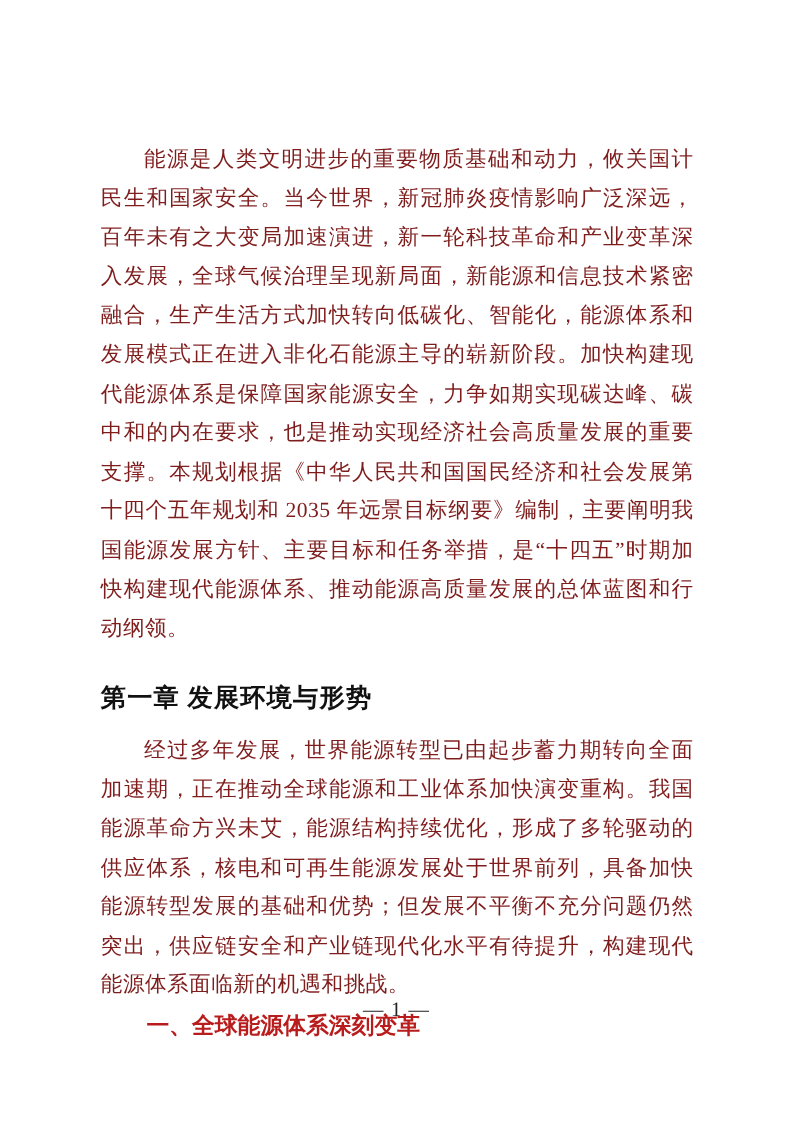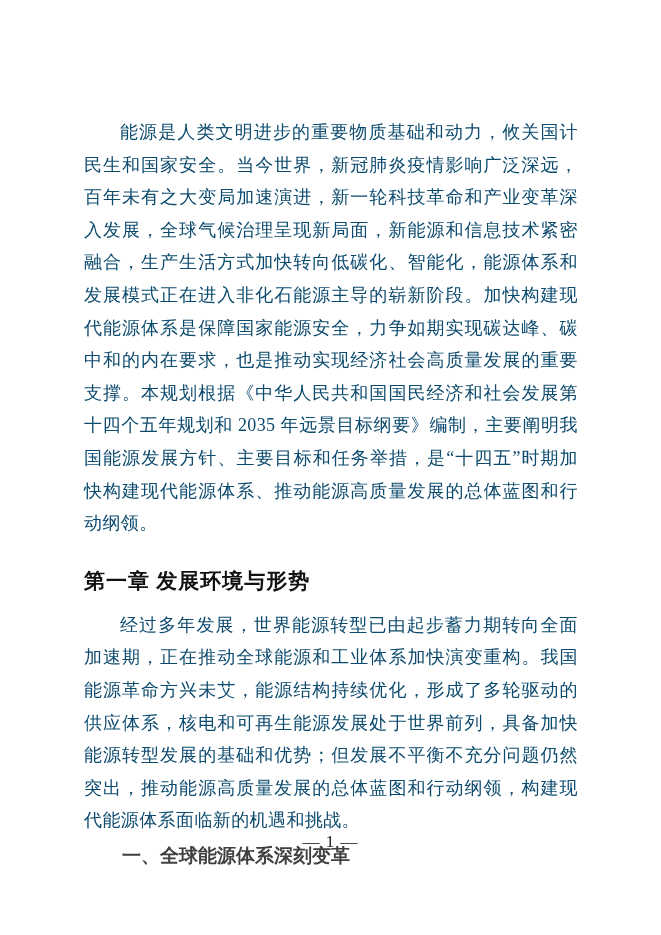--- a/index.html
+++ b/index.html
@@ -19,39 +19,39 @@
     position: absolute;
     left: 84px;
     top: 116px;
     width: 494px;
   }
   .body-para {
     margin: 0;
     font-size: 18px;
     line-height: 32.6px;
     letter-spacing: 0.4px;
-    color: #0c4a6e;
+    color: #7f1d1d;
     text-align: justify;
     text-indent: 2em;
   }
   .chapter-heading {
     margin: 26px 0 13px 0;
     font-size: 21px;
     line-height: 30px;
     font-weight: bold;
     letter-spacing: 1px;
     color: #111111;
     text-align: left;
   }
   .section-heading {
     margin: 4px 0 0 0;
     font-size: 19px;
     line-height: 30px;
     font-weight: bold;
-    color: #404040;
+    color: #b91c1c;
     text-indent: 2em;
     font-family: "Liberation Sans", "DejaVu Sans", sans-serif;
   }
   .page-number {
     position: absolute;
     left: 0;
     right: 0;
     top: 832px;
     text-align: center;
     font-size: 17px;
@@ -59,17 +59,17 @@
     color: #222222;
   }
 </style>
 </head>
 <body>
 
 <div class="page">
   <div class="content">
     <p class="body-para">能源是人类文明进步的重要物质基础和动力，攸关国计民生和国家安全。当今世界，新冠肺炎疫情影响广泛深远，百年未有之大变局加速演进，新一轮科技革命和产业变革深入发展，全球气候治理呈现新局面，新能源和信息技术紧密融合，生产生活方式加快转向低碳化、智能化，能源体系和发展模式正在进入非化石能源主导的崭新阶段。加快构建现代能源体系是保障国家能源安全，力争如期实现碳达峰、碳中和的内在要求，也是推动实现经济社会高质量发展的重要支撑。本规划根据《中华人民共和国国民经济和社会发展第十四个五年规划和 2035 年远景目标纲要》编制，主要阐明我国能源发展方针、主要目标和任务举措，是“十四五”时期加快构建现代能源体系、推动能源高质量发展的总体蓝图和行动纲领。</p>
     <h1 class="chapter-heading">第一章 发展环境与形势</h1>
-    <p class="body-para">经过多年发展，世界能源转型已由起步蓄力期转向全面加速期，正在推动全球能源和工业体系加快演变重构。我国能源革命方兴未艾，能源结构持续优化，形成了多轮驱动的供应体系，核电和可再生能源发展处于世界前列，具备加快能源转型发展的基础和优势；但发展不平衡不充分问题仍然突出，推动能源高质量发展的总体蓝图和行动纲领，构建现代能源体系面临新的机遇和挑战。</p>
+    <p class="body-para">经过多年发展，世界能源转型已由起步蓄力期转向全面加速期，正在推动全球能源和工业体系加快演变重构。我国能源革命方兴未艾，能源结构持续优化，形成了多轮驱动的供应体系，核电和可再生能源发展处于世界前列，具备加快能源转型发展的基础和优势；但发展不平衡不充分问题仍然突出，供应链安全和产业链现代化水平有待提升，构建现代能源体系面临新的机遇和挑战。</p>
     <h2 class="section-heading">一、全球能源体系深刻变革</h2>
   </div>
   <div class="page-number">— 1 —</div>
 </div>
 
 </body></html>

